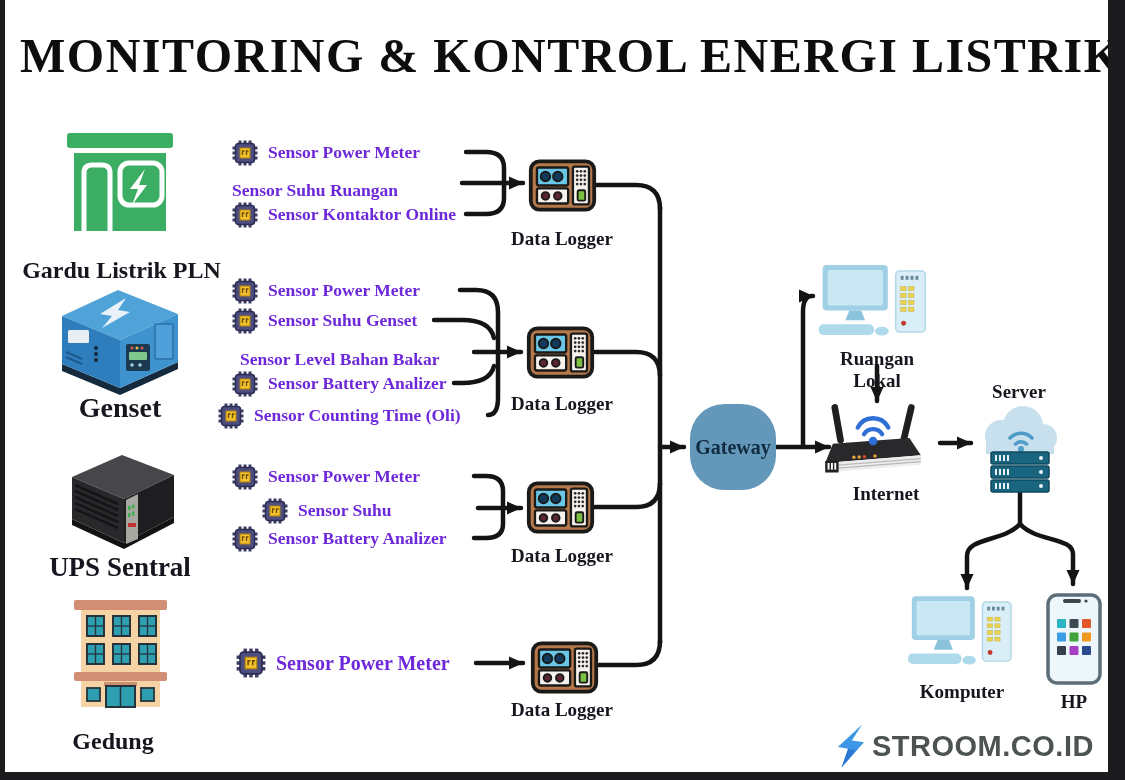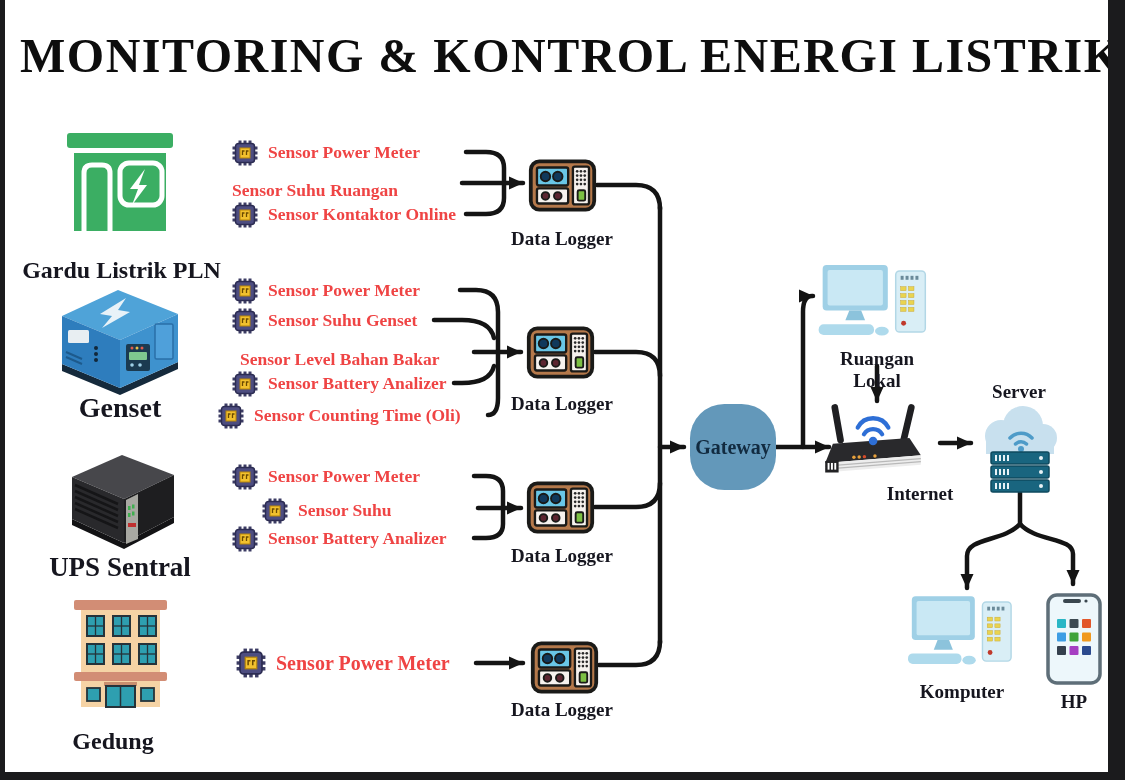--- a/index.html
+++ b/index.html
@@ -11,21 +11,21 @@
   .edge.bottom{left:0;top:772px;width:1125px;height:8px;}
   .title{position:absolute;left:20px;right:30px;top:28px;text-align:center;
          font-size:48px;font-weight:bold;letter-spacing:1.5px;color:#0d0d0d;white-space:nowrap;}
   .wires{position:absolute;left:0;top:0;pointer-events:none;}
   .icon{position:absolute;}
   .lbl{position:absolute;text-align:center;font-weight:bold;color:#16161f;}
   .src-lbl{font-size:24px;}
   .net-lbl{font-size:19px;}
   .dl-lbl{font-size:19px;}
   .sensor-row{position:absolute;display:flex;align-items:center;gap:10px;height:27px;}
-  .sensor-row .txt{font-weight:bold;font-size:17.5px;color:#ef4444;white-space:nowrap;}
+  .sensor-row .txt{font-weight:bold;font-size:17.5px;color:#6d28d9;white-space:nowrap;}
   .sensor-row.big{height:30px;}
   .sensor-row.big .txt{font-size:20px;}
   .gateway{position:absolute;left:690px;top:404px;width:86px;height:86px;border-radius:40%;
            background:#6398ba;display:flex;align-items:center;justify-content:center;
            font-size:20px;font-weight:bold;color:#122b40;}
   .logo{position:absolute;left:836px;top:724px;display:flex;align-items:center;gap:8px;}
   .logo .logo-text{font-family:"Liberation Sans",sans-serif;font-weight:800;font-size:29px;
                    color:#4c5352;letter-spacing:0.5px;}
 </style>
 </head>
@@ -390,21 +390,21 @@
           <circle cx="34" cy="64" r="1.8" fill="#e8a13c"></circle>
           <circle cx="39.5" cy="63.7" r="1.8" fill="#e8a13c"></circle>
           <circle cx="45" cy="63.4" r="1.8" fill="#d44a2a"></circle>
           <circle cx="56" cy="62.8" r="1.8" fill="#e8a13c"></circle>
         </g>
       <path d="M38,33 A18,18 0 0 1 70,33" stroke="#2e6fd6" stroke-width="4.5" fill="none" stroke-linecap="round"></path>
       <path d="M44.5,40 A11,11 0 0 1 63.5,40" stroke="#2e6fd6" stroke-width="4.5" fill="none" stroke-linecap="round"></path>
       <circle cx="54" cy="47" r="4.5" fill="#2e6fd6"></circle>
     </svg>
   </div>
-  <div class="lbl net-lbl" style="left:870px;top:483px;width:100px;">Internet</div>
+  <div class="lbl net-lbl" style="left:836px;top:483px;width:100px;">Internet</div>
 
   <div class="lbl net-lbl" style="left:969px;top:381px;width:100px;">Server</div>
   <div class="icon" style="left:977px;top:400px;">
     <svg width="86" height="94" viewBox="0 0 86 94">
       <g fill="#c8e0ee">
         <circle cx="24" cy="36" r="16"></circle>
           <circle cx="46" cy="26" r="20"></circle>
           <circle cx="66" cy="38" r="14"></circle>
         <rect x="9" y="36" width="68" height="18"></rect>
       </g>
@@ -456,17 +456,24 @@
         <rect x="23.5" y="39.5" width="9" height="9" rx="1" fill="#3fa33a"></rect>
         <rect x="36" y="39.5" width="9" height="9" rx="1" fill="#f0991f"></rect>
         <rect x="11" y="53" width="9" height="9" rx="1" fill="#35404d"></rect>
         <rect x="23.5" y="53" width="9" height="9" rx="1" fill="#a53ec2"></rect>
         <rect x="36" y="53" width="9" height="9" rx="1" fill="#2b4a8e"></rect>
       </g>
     </svg>
   </div>
   <div class="lbl net-lbl" style="left:1041px;top:691px;width:66px;">HP</div>
 
+  <div class="logo">
+    <svg width="28" height="44" viewBox="0 0 30 46">
+      <polygon points="28,0 2,24 13,26 6,46 30,19 17,17" fill="#3e97e6"></polygon>
+      <polygon points="13,26 6,46 21,28" fill="#2c77d2"></polygon>
+    </svg>
+    <span class="logo-text">STROOM.CO.ID</span>
+  </div>
 
   <div class="edge left"></div>
   <div class="edge right"></div>
   <div class="edge bottom"></div>
 </div>
 
 </body></html>

